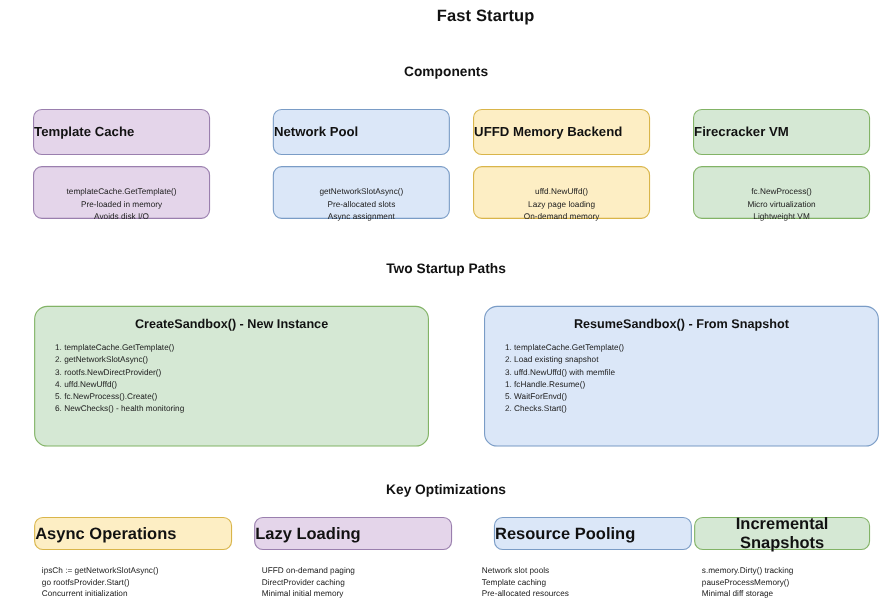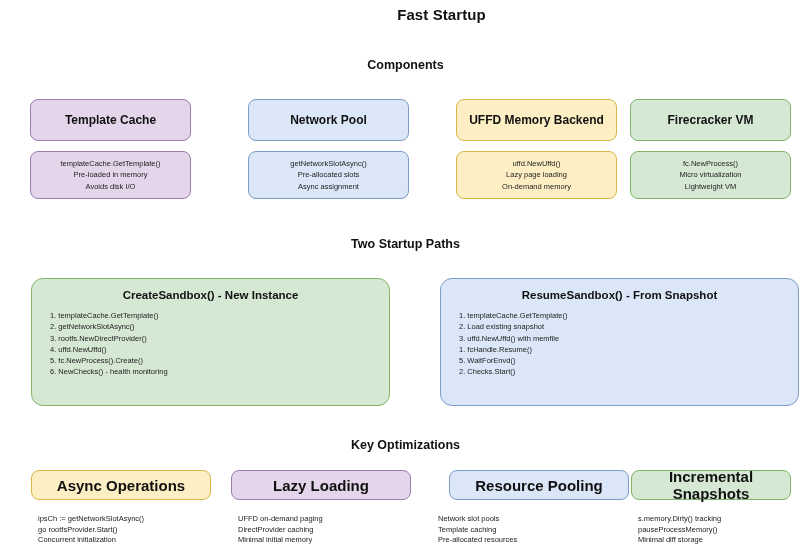--- a/index.html
+++ b/index.html
@@ -44,45 +44,45 @@
 
   
   .box {
     position: absolute;
     box-sizing: border-box;
     border-radius: 8px;
     border-width: 1px;
     border-style: solid;
     display: flex;
     align-items: center;
-    justify-content: center;
+    justify-content: flex-start;
     text-align: center;
   }
 
   
   .comp-header {
     height: 42px;
     font-size: 12px;
     font-weight: bold;
     color: #111111;
   }
   .comp-detail {
     height: 48px;
     font-size: 7.5px;
     line-height: 11.5px;
     color: #222222;
     flex-direction: column;
-    padding: 0 6px;
+    padding: 16px 6px;
   }
   .comp-detail .ln { display: block; white-space: nowrap; }
 
   
   .col1 { left: 30px;  width: 161px; }
   .col2 { left: 230px; width: 161px; }
-  .col3 { left: 456px; width: 161px; }
+  .col3 { left: 430px; width: 161px; }
   .col4 { left: 630px; width: 161px; }
 
   .row-head   { top: 99px; }
   .row-detail { top: 151px; }
 
   
   .purple { background: #e4d5ea; border-color: #9a7fae; }
   .blue   { background: #dbe7f8; border-color: #7a9cc6; margin-left: 18px; }
   .yellow { background: #fdeec4; border-color: #d9b54a; }
   .green  { background: #d5e8d4; border-color: #82b366; }

